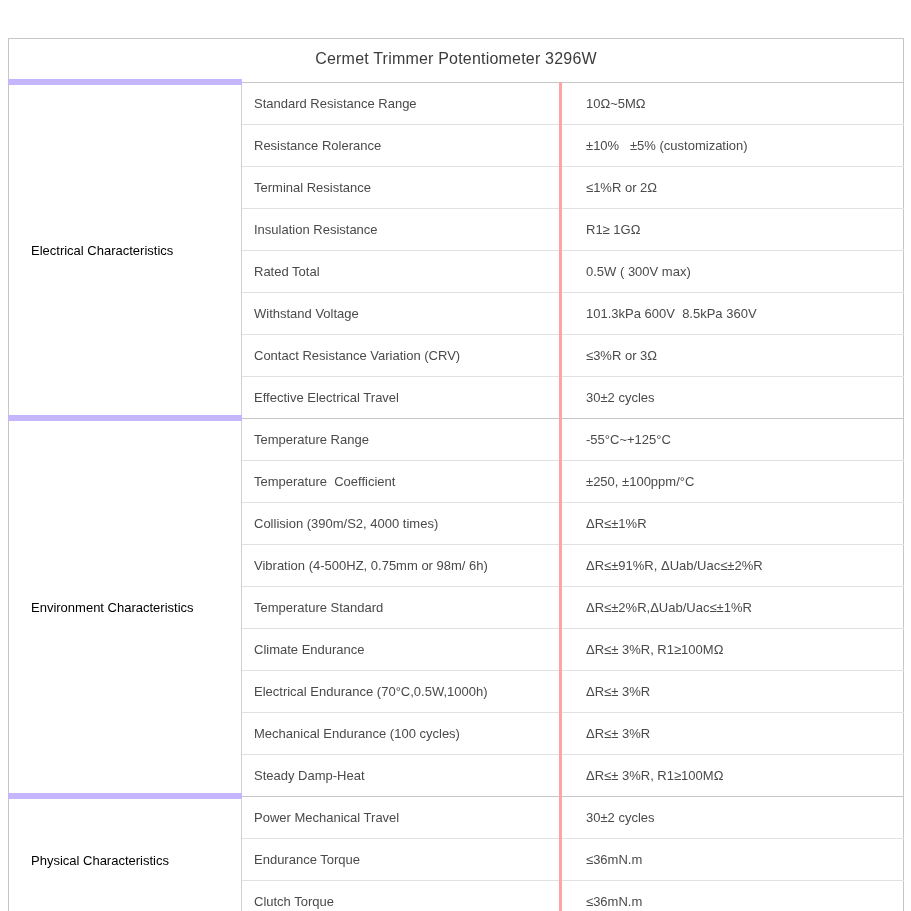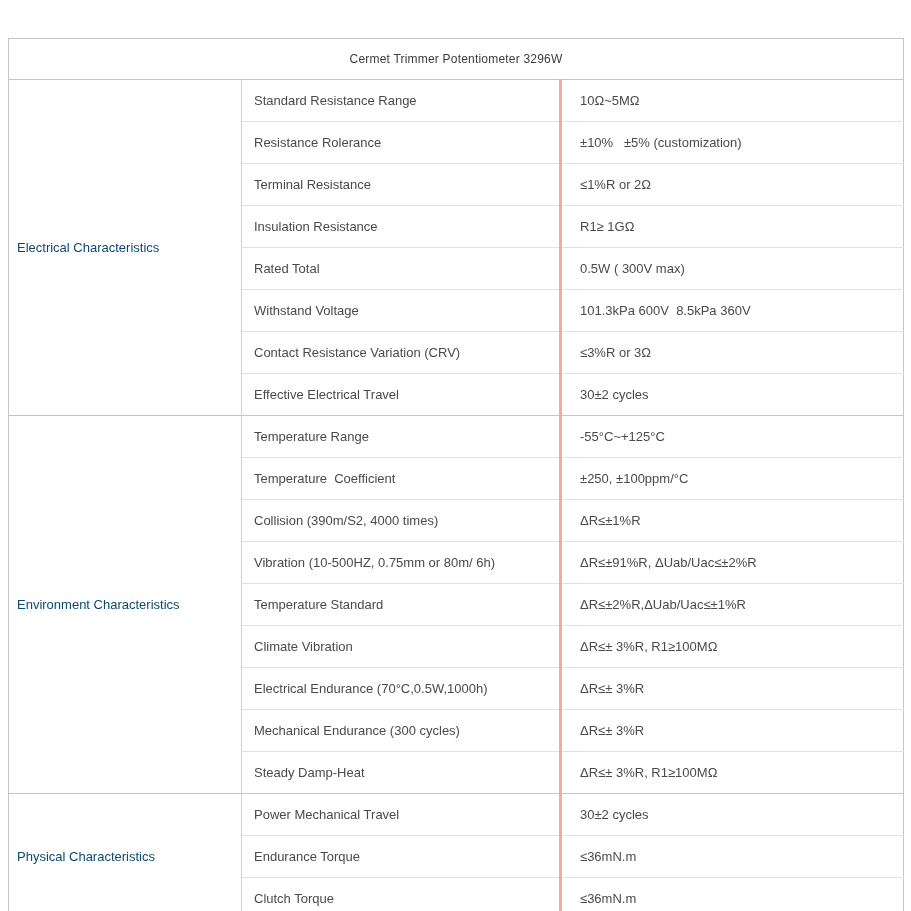--- a/index.html
+++ b/index.html
@@ -23,46 +23,46 @@
     color: #4a4a4a;
     font-size: 13px;
   }
   col.c1 { width: 233px; }
   col.c2 { width: 319px; }
   col.c3 { width: 343px; }
   td.title-cell {
     height: 38px;
     text-align: center;
     vertical-align: middle;
-    font-size: 12px;
+    font-size: 16px;
     color: #3c3c3c;
     border-bottom: 1px solid #c6c6c6;
     letter-spacing: 0.2px;
   }
   td.group-cell {
     border-right: 1px solid #d2d2d2;
-    border-top: 1px solid #c4b5fd;
+    border-top: 6px solid #c4b5fd;
     vertical-align: middle;
     text-align: left;
-    padding-left: 8px;
-    color: #0c4a6e;
+    padding-left: 22px;
+    color: #000000;
   }
   td.label-cell {
     height: 39px;
     vertical-align: middle;
     padding-left: 12px;
     border-right: 3px solid #fca5a5;
     border-top: 1px solid #e1e1e1;
     white-space: pre-wrap;
     overflow: hidden;
   }
   td.value-cell {
     height: 39px;
     vertical-align: middle;
-    padding-left: 18px;
+    padding-left: 24px;
     border-top: 1px solid #e1e1e1;
     white-space: pre-wrap;
     overflow: hidden;
   }
   tr.group-start td.label-cell,
   tr.group-start td.value-cell {
     border-top: 1px solid #c6c6c6;
   }
 </style>
 </head>
@@ -121,37 +121,37 @@
       </tr>
       <tr>
         <td class="label-cell">Temperature  Coefficient</td>
         <td class="value-cell">±250, ±100ppm/°C</td>
       </tr>
       <tr>
         <td class="label-cell">Collision (390m/S2, 4000 times)</td>
         <td class="value-cell">ΔR≤±1%R</td>
       </tr>
       <tr>
-        <td class="label-cell">Vibration (10-500HZ, 0.75mm or 80m/ 6h)</td>
+        <td class="label-cell">Vibration (4-500HZ, 0.75mm or 98m/ 6h)</td>
         <td class="value-cell">ΔR≤±91%R, ΔUab/Uac≤±2%R</td>
       </tr>
       <tr>
         <td class="label-cell">Temperature Standard</td>
         <td class="value-cell">ΔR≤±2%R,ΔUab/Uac≤±1%R</td>
       </tr>
       <tr>
-        <td class="label-cell">Climate Vibration</td>
+        <td class="label-cell">Climate Endurance</td>
         <td class="value-cell">ΔR≤± 3%R, R1≥100MΩ</td>
       </tr>
       <tr>
         <td class="label-cell">Electrical Endurance (70°C,0.5W,1000h)</td>
         <td class="value-cell">ΔR≤± 3%R</td>
       </tr>
       <tr>
-        <td class="label-cell">Mechanical Endurance (300 cycles)</td>
+        <td class="label-cell">Mechanical Endurance (100 cycles)</td>
         <td class="value-cell">ΔR≤± 3%R</td>
       </tr>
       <tr>
         <td class="label-cell">Steady Damp-Heat</td>
         <td class="value-cell">ΔR≤± 3%R, R1≥100MΩ</td>
       </tr>
 
       <tr class="group-start">
         <td class="group-cell" rowspan="3">Physical Characteristics</td>
         <td class="label-cell">Power Mechanical Travel</td>

